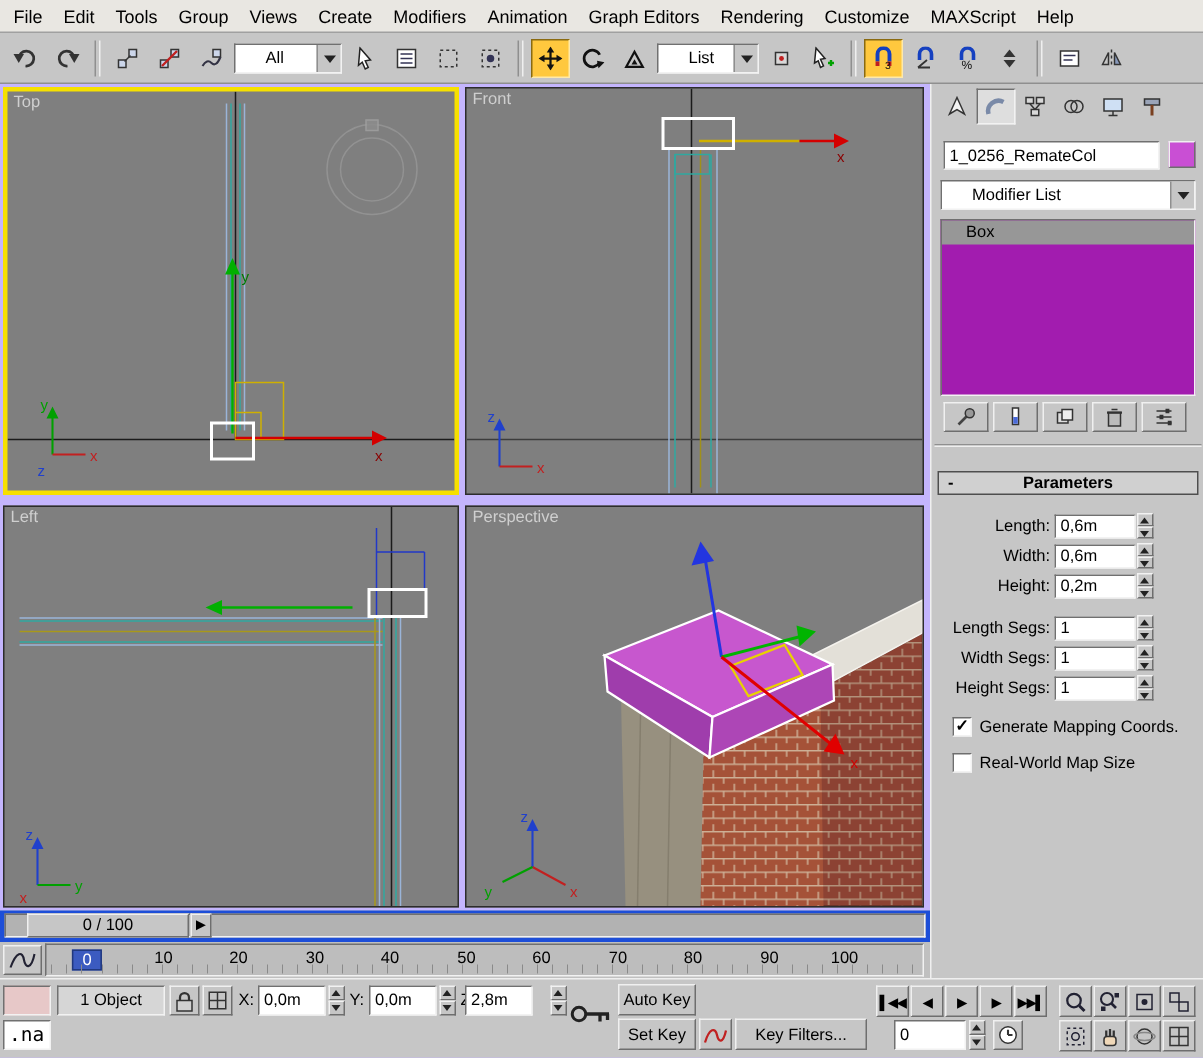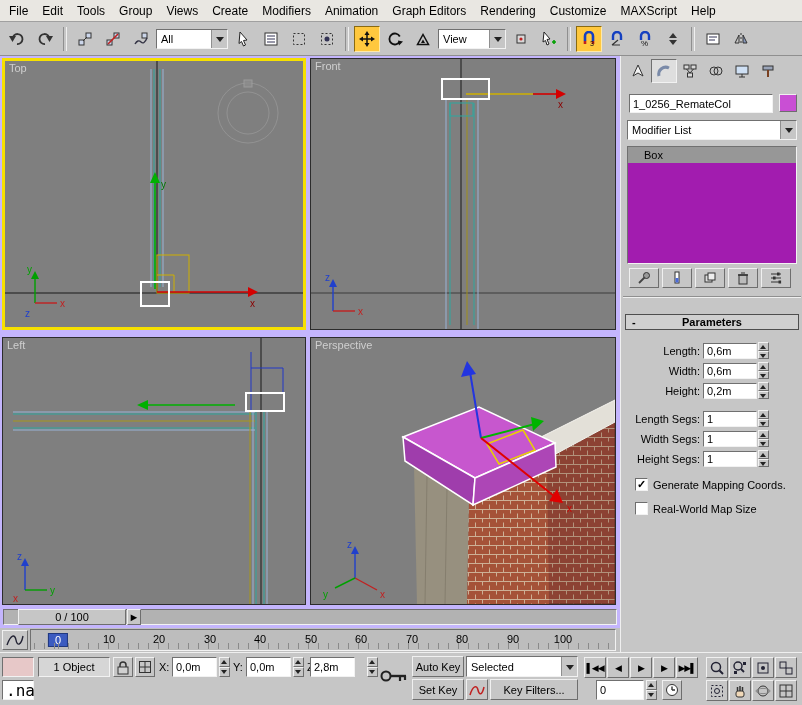--- a/index.html
+++ b/index.html
@@ -7,21 +7,21 @@
 body{font-family:"Liberation Sans",sans-serif;font-size:11px;color:#000;background:#c6c6c6;position:relative}
 
 
 #menubar{position:absolute;left:0;top:0;width:802px;height:22px;background:#e9e7e2;border-bottom:1px solid #a0a0a0;display:flex;align-items:center;padding-left:2px}
 .menu-item{padding:3px 7px;font-size:12px;white-space:nowrap}
 #toolbar{position:absolute;left:0;top:22px;width:802px;height:34px;background:#c6c6c6;border-bottom:1px solid #8f8f8f;display:flex;align-items:center;gap:2px;padding:0 4px}
 .tbtn{width:26px;height:26px;display:flex;align-items:center;justify-content:center;flex:none}
 .tbtn.active{background:#ffc83e;border:1px solid;border-color:#8a6a10 #ffe9a8 #ffe9a8 #8a6a10}
 .tsep{width:4px;height:24px;border-left:1px solid #8f8f8f;border-right:1px solid #efefef;margin:0 3px;flex:none}
 .combo{height:20px;background:#fff;border:1px solid;border-color:#707070 #f2f2f2 #f2f2f2 #707070;display:flex;align-items:center;flex:none}
-.combo .ct{flex:1;padding:0 4px;white-space:nowrap;overflow:hidden}
+.combo .ct{flex:1;padding:0 20px;white-space:nowrap;overflow:hidden}
 .combo .ca{width:16px;height:100%;background:#c6c6c6;border-left:1px solid #8f8f8f;display:flex;align-items:center;justify-content:center}
 .darr{width:0;height:0;border:4px solid transparent;border-top:5px solid #222;margin-top:5px}
 
 
 #vparea{position:absolute;left:0;top:56px;width:620px;height:551px;background:#c4b5fd}
 .vp{position:absolute;background:#7f7f7f;border:1px solid #2c2c2c;overflow:hidden}
 .vp.active{border:3px solid #f6e000}
 .vplabel{position:absolute;left:4px;top:1px;color:#cfcfcf;z-index:3}
 .vp svg{position:absolute;left:0;top:0;display:block}
 
@@ -40,35 +40,35 @@
 .plabel{width:80px;text-align:right;padding-right:3px}
 .pfld{width:54px;height:16px}
 .spin{width:11px;height:17px;display:inline-flex;flex-direction:column;margin-left:1px}
 .spin b{flex:1;background:#c6c6c6;border:1px solid;border-color:#f2f2f2 #6e6e6e #6e6e6e #f2f2f2;position:relative}
 .spin b.up::after{content:"";position:absolute;left:1px;top:2px;border:3px solid transparent;border-bottom:4px solid #222;border-top:none}
 .spin b.dn::after{content:"";position:absolute;left:1px;top:2px;border:3px solid transparent;border-top:4px solid #222;border-bottom:none}
 .cb{position:absolute;display:flex;align-items:center;gap:5px}
 .cbbox{width:13px;height:13px;background:#fff;border:1px solid;border-color:#6e6e6e #f2f2f2 #f2f2f2 #6e6e6e;font-size:11px;line-height:11px;text-align:center;font-weight:bold;flex:none}
 
 
-#tslider{position:absolute;left:0;top:607px;width:620px;height:37px;background:#c4b5fd}
+#tslider{position:absolute;left:0;top:607px;width:620px;height:37px;background:#1d4ed8}
 #tslider .track{position:absolute;left:3px;right:3px;top:2px;height:16px;background:#b2b2b2;border:1px solid;border-color:#707070 #f2f2f2 #f2f2f2 #707070}
 #tslider .handle{position:absolute;left:18px;top:2px;width:108px;height:16px;background:#c6c6c6;border:1px solid;border-color:#f0f0f0 #6e6e6e #6e6e6e #f0f0f0;text-align:center;line-height:14px}
 #tslider .nextbtn{position:absolute;left:127px;top:2px;width:14px;height:16px}
 #trackbar{position:absolute;left:0;top:628px;width:620px;height:24px;background:#c0c0c0}
 #trackbar .curvebtn{position:absolute;left:2px;top:2px;width:26px;height:20px}
 #trackbar .ruler{position:absolute;left:30px;top:1px;width:586px;height:22px;background:#bdbdbd;border:1px solid;border-color:#707070 #f2f2f2 #f2f2f2 #707070}
 #trackbar .ruler::after{content:"";position:absolute;left:0;right:0;bottom:1px;height:6px;background:repeating-linear-gradient(90deg,#8a8a8a 0 1px,transparent 1px 10px);background-position:27px 0}
 .tick{position:absolute;top:3px;transform:translateX(-50%);font-size:11px}
 .tick.cur{background:#3b5bc0;color:#fff;padding:0 6px;border:1px solid #20387e}
 #statusbar{position:absolute;left:0;top:652px;width:802px;height:53px;background:#c6c6c6;border-top:1px solid #efefef}
 .sfld{position:absolute;background:#d6d6d6;border:1px solid;border-color:#707070 #f2f2f2 #f2f2f2 #707070;display:flex;align-items:center;padding:0 3px}
 .white{background:#fff}
 .slabel{position:absolute;top:8px}
-.mono{font-family:"DejaVu Sans Mono",monospace;font-size:16px}
+.mono{font-family:"DejaVu Sans Mono",monospace;font-size:13px}
 .pb{position:absolute;top:4px;width:22px;height:21px;font-size:9px;letter-spacing:-1px}
 .clusterbtn{position:absolute;width:22px;height:21px}
 </style>
 </head>
 <body>
 
 <div id="menubar">
   <span class="menu-item">File</span>
   <span class="menu-item">Edit</span>
   <span class="menu-item">Tools</span>
@@ -164,21 +164,21 @@
         <polygon points="11,9.5 16,10.5 12,14.5" fill="#111"></polygon>
       </svg>
     </div>
   <div class="tbtn">
       <svg width="16" height="16">
         <polygon points="2.5,13.5 13.5,13.5 8,3.5" fill="none" stroke="#111" stroke-width="1.5"></polygon>
         <polygon points="6,12 10,12 8,8.5" fill="#111"></polygon>
       </svg>
     </div>
   <div class="combo" style="width:68px">
-      <span class="ct">View</span>
+      <span class="ct">List</span>
       <span class="ca">
         <i class="darr"></i>
       </span>
     </div>
   <div class="tbtn">
       <svg width="16" height="16">
         <rect x="4" y="4" width="8" height="8" fill="#d8d8d8" stroke="#333"></rect>
         <circle cx="8" cy="8" r="1.6" fill="#c02020"></circle>
       </svg>
     </div>
@@ -606,26 +606,20 @@
   <div style="position:absolute;left:380px;top:12px"><svg width="30" height="22">
         <circle cx="6" cy="11" r="4.5" fill="none" stroke="#222" stroke-width="2"></circle>
         <line x1="10.5" y1="11" x2="26" y2="11" stroke="#222" stroke-width="2.4"></line>
         <line x1="20" y1="11" x2="20" y2="16" stroke="#222" stroke-width="2.2"></line>
         <line x1="25" y1="11" x2="25" y2="15" stroke="#222" stroke-width="2.2"></line>
       </svg></div>
 
   <div class="btn" style="position:absolute;left:412px;top:3px;width:52px;height:21px">Auto Key</div>
   <div class="btn" style="position:absolute;left:412px;top:26px;width:52px;height:21px">Set Key</div>
 
-  <div class="combo" style="position:absolute;left:466px;top:3px;width:112px;height:21px">
-      <span class="ct">Selected</span>
-      <span class="ca">
-        <i class="darr"></i>
-      </span>
-    </div>
   <div class="btn" style="position:absolute;left:466px;top:26px;width:22px;height:21px">
       <svg width="16" height="14">
         <path d="M1,12 C4,2 8,2 9,7 S13,13 15,4" fill="none" stroke="#c02020" stroke-width="1.5"></path>
       </svg>
     </div>
   <div class="btn" style="position:absolute;left:490px;top:26px;width:88px;height:21px">Key Filters...</div>
 
   <div class="btn pb" style="left:584px">▌◀◀</div>
   <div class="btn pb" style="left:607px">◀</div>
   <div class="btn pb" style="left:630px">▶</div>

